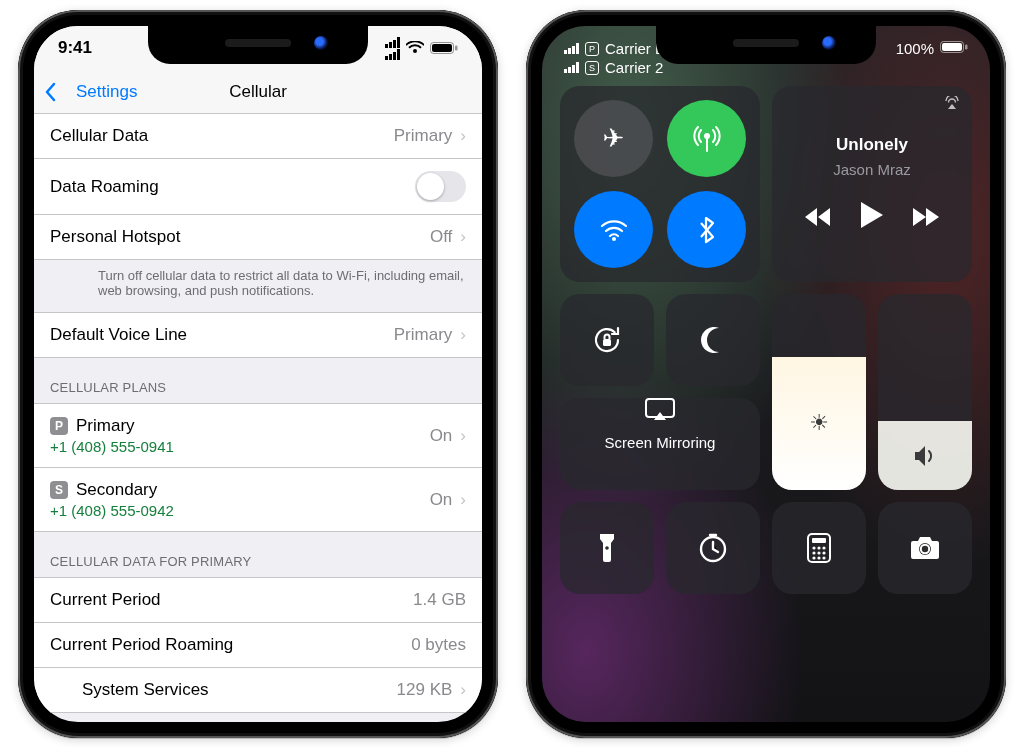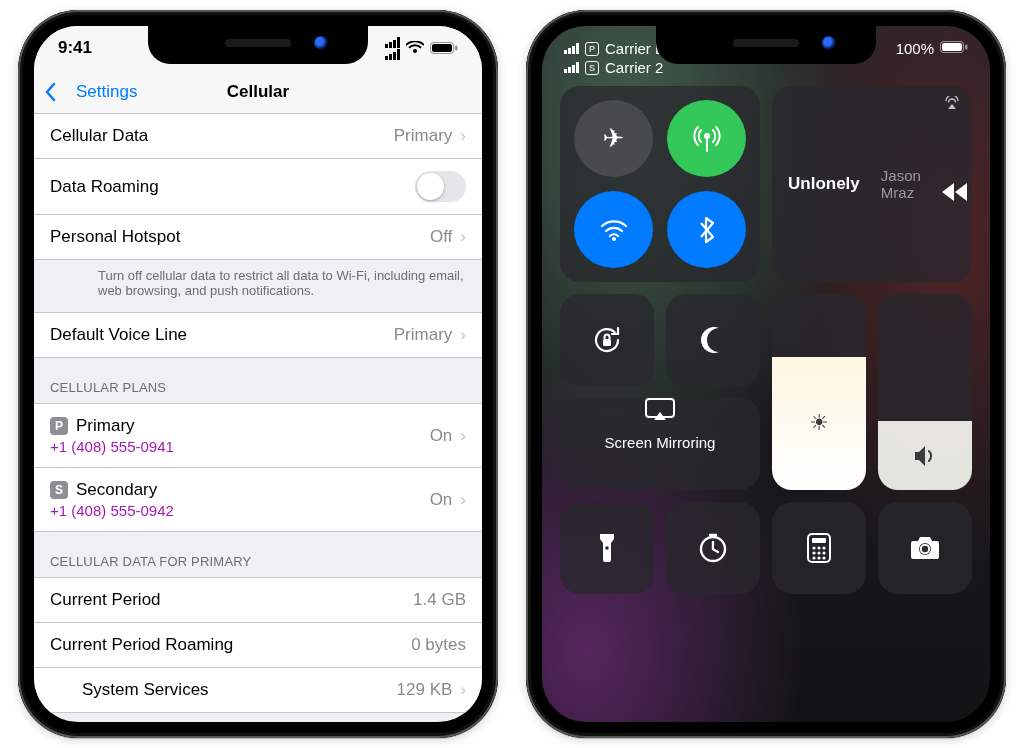--- a/index.html
+++ b/index.html
@@ -75,39 +75,39 @@
   .wifi-ico, .batt-ico { display:inline-flex; }
 
   .navbar {
     height: 44px; flex-shrink:0;
     background:#f7f7f8;
     display:flex; align-items:center; justify-content:center;
     border-bottom:1px solid #c6c6c8;
     position:relative;
     font-size:17px;
   }
-  .navbar .title { font-weight:700; }
+  .navbar .title { font-weight:400; }
   .navbar .back {
     position:absolute; left:10px; top:0; height:44px;
     display:flex; align-items:center; gap:20px;
     color:#007aff; font-size:17px;
   }
 
   .setlist { flex:1; overflow:auto; font-size:17px; }
   .cell {
     background:#fff; min-height:44px;
     padding: 12px 16px 12px 16px;
     display:flex; align-items:center; justify-content:space-between;
     border-bottom:1px solid #c6c6c8;
     gap:8px;
   }
   .cell.nested { padding-left:48px; }
   .cell .left { display:flex; flex-direction:column; gap:2px;}
   .cell .right { display:flex; align-items:center; gap:8px; color:#8a8a8e; }
-  .cell .sub { color:#a21caf; font-size:15px; }
+  .cell .sub { color:#15803d; font-size:15px; }
   .chev { color:#c4c4c6; }
 
   .footer-note {
     padding: 8px 16px 14px 16px;
     color:#6d6d72; font-size:13px;margin-left:48px;
   }
   .section-header {
     padding: 22px 16px 8px 16px;
     color:#6d6d72; font-size:13px; text-transform:uppercase;
     letter-spacing:.2px;
@@ -173,21 +173,21 @@
   .circle-btn {
     background: rgba(90,90,95,.6);
     border-radius:50%;
     display:flex; align-items:center; justify-content:center;
     color:#fff; font-size:26px;
   }
   .circle-btn.green { background:#34c759; }
   .circle-btn.blue  { background:#007aff; }
 
   .media { grid-column: 3 / span 2; grid-row: 1 / span 2; height:196px; padding:16px;
-           display:flex; flex-direction:row; align-items:center; justify-content:space-between; gap:21px;}
+           display:flex; flex-direction:column; align-items:center; justify-content:center; gap:6px;}
   .media .title { font-size:17px; font-weight:600; color:#fff;}
   .media .artist{ font-size:15px; color:#9a9aa0;}
   .media .controls { display:flex; gap:30px; margin-top:18px; align-items:center; font-size:24px;}
 
   .single-icon { display:flex; align-items:center; justify-content:center; font-size:28px;}
   .screen-mirror { grid-column: 1 / span 2; display:flex; align-items:center; gap:12px; padding:0 18px;flex-direction:column; }
   .screen-mirror .lbl { font-size:15px; font-weight:500; line-height:1.15;}
 
   .slider { grid-row: span 2;
     display:flex; flex-direction:column; justify-content:flex-end;

